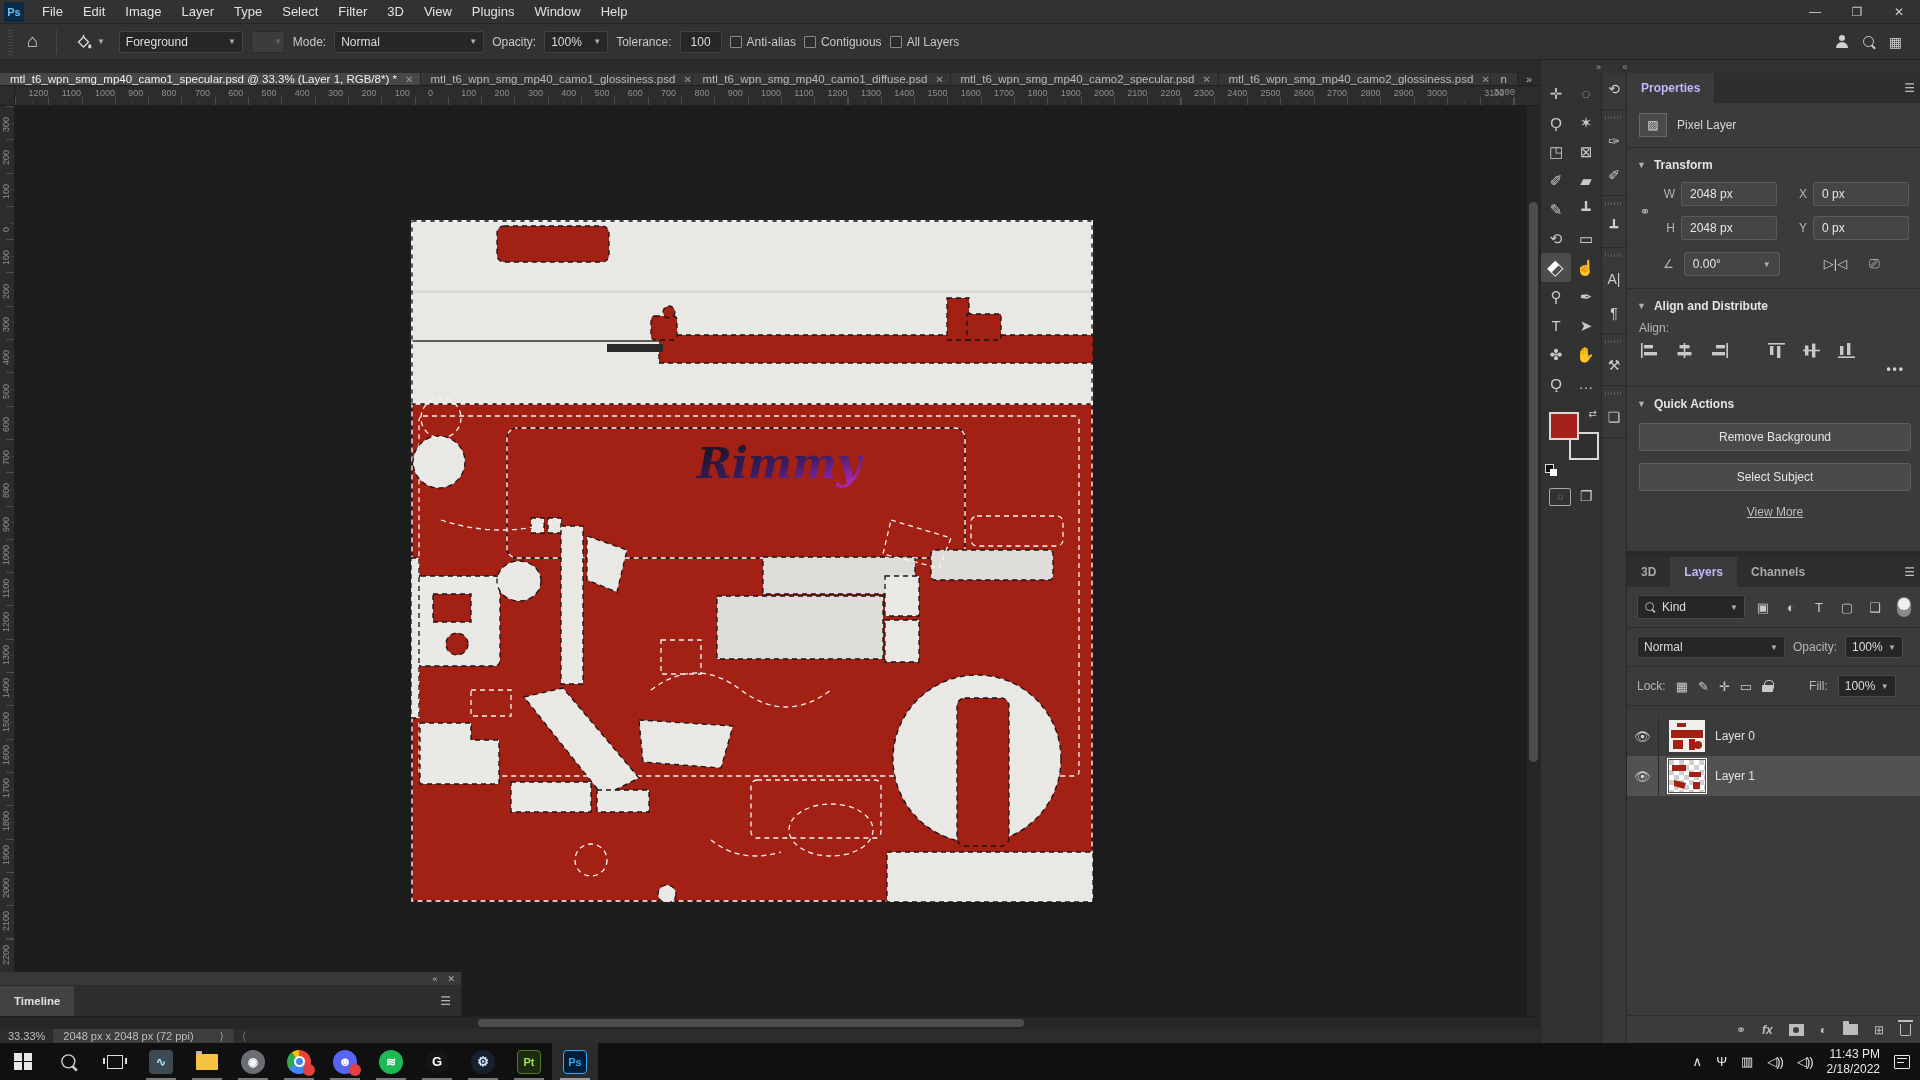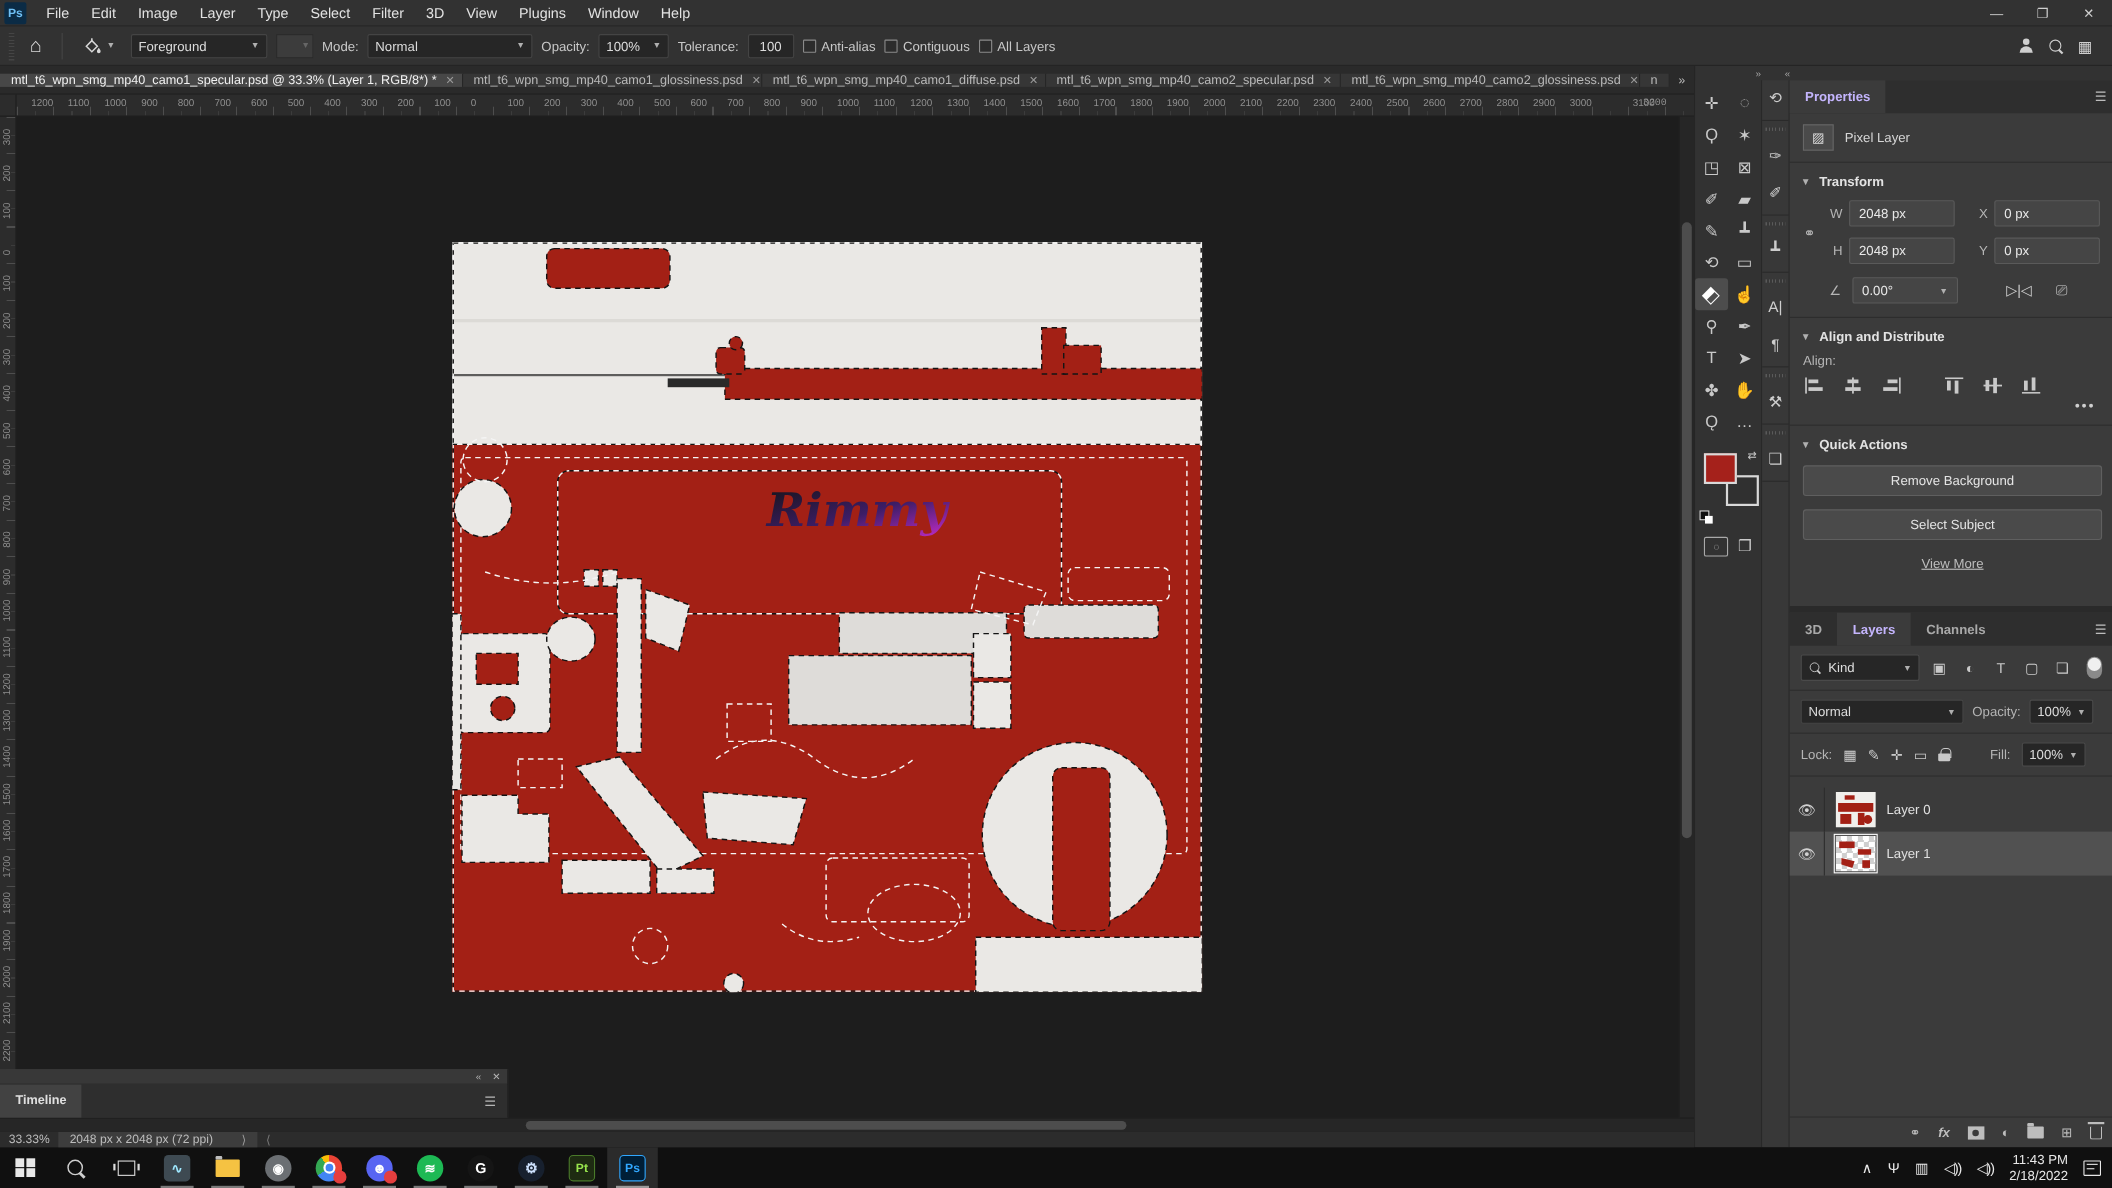--- a/index.html
+++ b/index.html
@@ -39,21 +39,21 @@
   .person { position:relative; width:14px; height:13px; }
   .person::before{ content:""; position:absolute; left:4px; top:0; width:6px; height:6px; border-radius:50%; background:#cfcfcf;}
   .person::after{ content:""; position:absolute; left:1px; top:7px; width:12px; height:6px; border-radius:6px 6px 0 0; background:#cfcfcf;}
   .grid-ic{ font-size:14px; color:#cfcfcf;}
 
   
   .content { flex:1; display:flex; min-height:0; }
   .left-col { flex:1; display:flex; flex-direction:column; min-width:0; position:relative; }
 
   
-  .tabstrip { height:26px; background:#2a2a2a; display:flex; align-items:center; border-bottom:1px solid #1f1f1f; }
+  .tabstrip { height:26px; background:#2a2a2a; display:flex; align-items:flex-end; border-bottom:1px solid #1f1f1f; }
   .doc-tab { display:flex; align-items:center; gap:8px; padding:0 10px; background:#363636; border-right:1px solid #262626;
     font-size:11.5px; color:#b9b9b9; white-space:nowrap; overflow:hidden; }
   .doc-tab.active { background:#474747; color:#f0f0f0; }
   .doc-tab .x { color:#9a9a9a; font-size:10px; }
   .tab-overflow { margin-left:auto; display:flex; align-items:center; padding:0 8px; color:#bdbdbd; font-size:11px; }
 
   
   .ruler-h { height:20px; background:#2c2c2c; border-bottom:1px solid #1f1f1f; position:relative; margin-left:15px;
     background-image:
       repeating-linear-gradient(90deg,#4e4e4e 0 1px,transparent 1px 33.3px),

